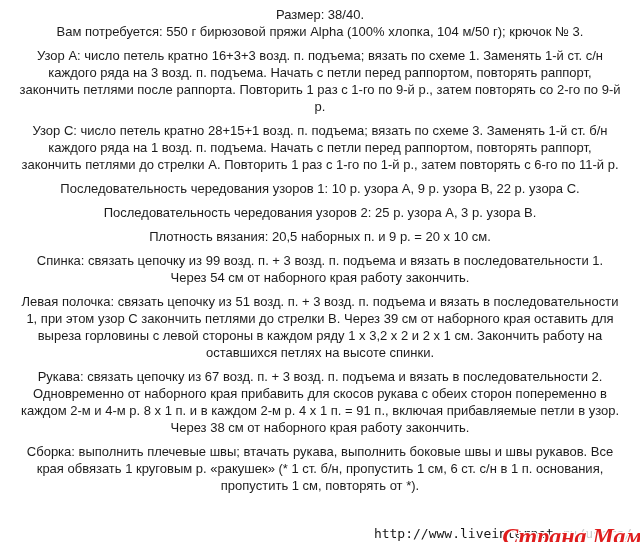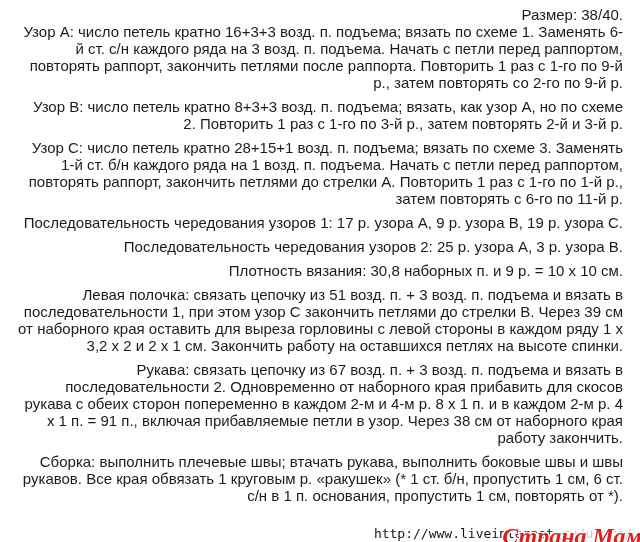--- a/index.html
+++ b/index.html
@@ -19,24 +19,24 @@
     color: #1c1c1c;
   }
   .doc {
     position: absolute;
     top: 6px;
     left: 17px;
     width: 606px;
   }
   .para {
     margin: 0 0 7px 0;
-    font-size: 15px;
+    font-size: 13px;
     line-height: 17px;
     color: #1c1c1c;
-    text-align: right;
+    text-align: center;
     white-space: normal;
   }
   .para.tight {
     margin-bottom: 0;
   }
   .footer {
     position: absolute;
     right: 0;
     bottom: 0;
     width: 588px;
@@ -71,26 +71,27 @@
        0 0 2px #ffffff;
   }
 </style>
 </head>
 <body>
 
 <div class="page">
 
   <div class="doc">
     <p class="para tight">Размер: 38/40.</p>
-    <p class="para">Узор А: число петель кратно 16+3+3 возд. п. подъема; вязать по схеме 1. Заменять 6-й ст. с/н каждого ряда на 3 возд. п. подъема. Начать с петли перед раппортом, повторять раппорт, закончить петлями после раппорта. Повторить 1 раз с 1-го по 9-й р., затем повторять со 2-го по 9-й р.</p>
-    <p class="para">Узор В: число петель кратно 8+3+3 возд. п. подъема; вязать, как узор А, но по схеме 2. Повторить 1 раз с 1-го по 3-й р., затем повторять 2-й и 3-й р.</p>
+    <p class="para">Вам потребуется: 550 г бирюзовой пряжи Alpha (100% хлопка, 104 м/50 г); крючок № 3.</p>
+    <p class="para">Узор А: число петель кратно 16+3+3 возд. п. подъема; вязать по схеме 1. Заменять 1-й ст. с/н каждого ряда на 3 возд. п. подъема. Начать с петли перед раппортом, повторять раппорт, закончить петлями после раппорта. Повторить 1 раз с 1-го по 9-й р., затем повторять со 2-го по 9-й р.</p>
     <p class="para">Узор С: число петель кратно 28+15+1 возд. п. подъема; вязать по схеме 3. Заменять 1-й ст. б/н каждого ряда на 1 возд. п. подъема. Начать с петли перед раппортом, повторять раппорт, закончить петлями до стрелки А. Повторить 1 раз с 1-го по 1-й р., затем повторять с 6-го по 11-й р.</p>
-    <p class="para">Последовательность чередования узоров 1: 17 р. узора А, 9 р. узора В, 19 р. узора С.</p>
+    <p class="para">Последовательность чередования узоров 1: 10 р. узора А, 9 р. узора В, 22 р. узора С.</p>
     <p class="para">Последовательность чередования узоров 2: 25 р. узора А, 3 р. узора В.</p>
-    <p class="para">Плотность вязания: 30,8 наборных п. и 9 р. = 10 х 10 см.</p>
+    <p class="para">Плотность вязания: 20,5 наборных п. и 9 р. = 20 х 10 см.</p>
+    <p class="para">Спинка: связать цепочку из 99 возд. п. + 3 возд. п. подъема и вязать в последовательности 1. Через 54 см от наборного края работу закончить.</p>
     <p class="para">Левая полочка: связать цепочку из 51 возд. п. + 3 возд. п. подъема и вязать в последовательности 1, при этом узор С закончить петлями до стрелки В. Через 39 см от наборного края оставить для выреза горловины с левой стороны в каждом ряду 1 х 3,2 х 2 и 2 х 1 см. Закончить работу на оставшихся петлях на высоте спинки.</p>
     <p class="para">Рукава: связать цепочку из 67 возд. п. + 3 возд. п. подъема и вязать в последовательности 2. Одновременно от наборного края прибавить для скосов рукава с обеих сторон попеременно в каждом 2-м и 4-м р. 8 х 1 п. и в каждом 2-м р. 4 х 1 п. = 91 п., включая прибавляемые петли в узор. Через 38 см от наборного края работу закончить.</p>
     <p class="para">Сборка: выполнить плечевые швы; втачать рукава, выполнить боковые швы и швы рукавов. Все края обвязать 1 круговым р. «ракушек» (* 1 ст. б/н, пропустить 1 см, 6 ст. с/н в 1 п. основания, пропустить 1 см, повторять от *).</p>
   </div>
 
   <div class="footer">
     <span class="url-visible">http://www.liveinternet</span><span class="url-obscured">.ru/users/…</span>
     <span class="watermark">Страна Мам</span>
   </div>
 

